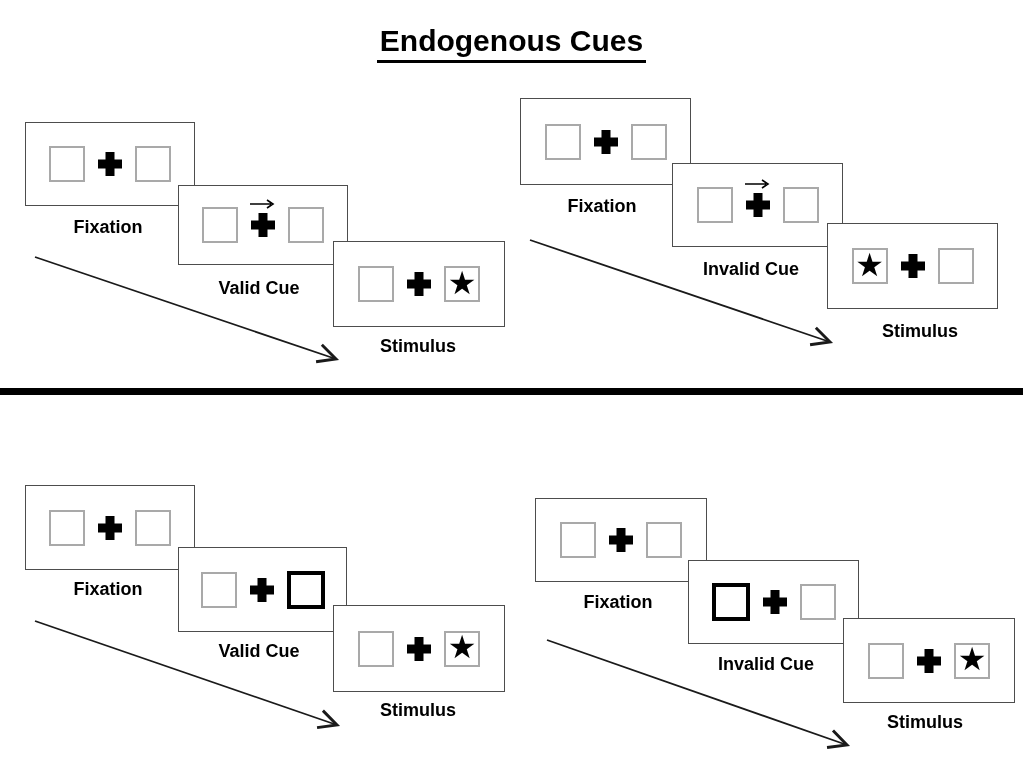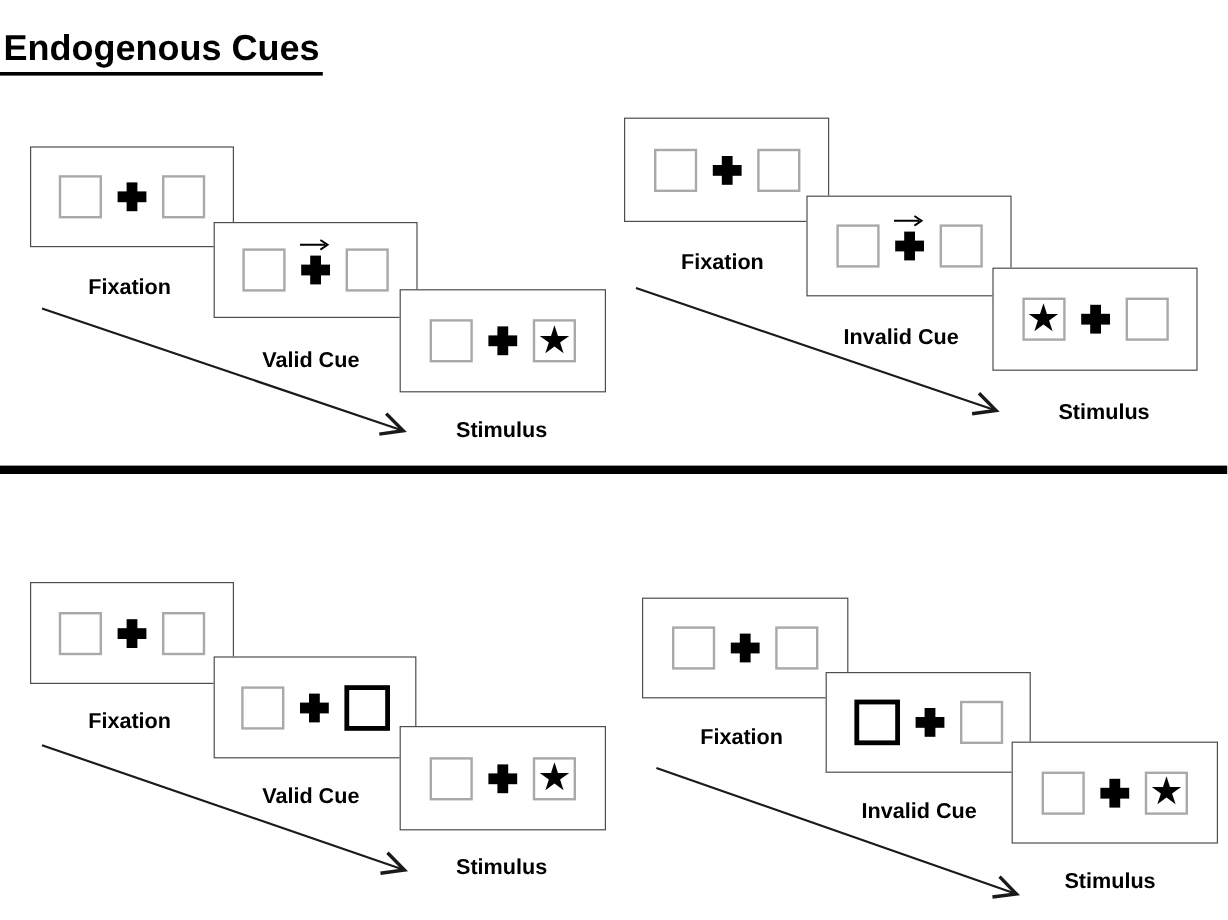--- a/index.html
+++ b/index.html
@@ -1,20 +1,20 @@
 <!DOCTYPE html>
 <html><head>
 <meta charset="utf-8">
 <style>
   html,body{margin:0;padding:0;background:#fff;}
   #canvas{
     position:relative;width:1023px;height:767px;background:#ffffff;
     font-family:"Liberation Sans",sans-serif;color:#000;overflow:hidden;
   }
-  .title-wrap{position:absolute;left:0;width:100%;}
+  .title-wrap{position:absolute;left:0;width:100%;text-align:center;}
   .section-title{
     display:inline-block;font-size:30px;font-weight:bold;
     border-bottom:3px solid #000;padding:0 3px 2px 3px;letter-spacing:0px;
   }
   .divider{position:absolute;left:0;top:388px;width:100%;height:7px;background:#000;}
   .panel{
     position:absolute;background:#fff;border:1.5px solid #4d4d4d;box-sizing:border-box;
   }
   .panel-content{
     width:100%;height:100%;display:flex;align-items:center;justify-content:center;gap:13px;
@@ -31,21 +31,21 @@
     content:"";position:absolute;left:50%;top:0;width:9px;height:100%;
     background:#000;transform:translateX(-50%);
   }
   .plus::after{
     content:"";position:absolute;top:50%;left:0;width:100%;height:9px;
     background:#000;transform:translateY(-50%);
   }
   .cue-arrow{position:absolute;left:50%;top:-16px;transform:translateX(-50%);}
   .step-label{
     position:absolute;width:160px;text-align:center;
-    font-size:18px;font-weight:bold;line-height:20px;margin-top:12px;
+    font-size:18px;font-weight:bold;line-height:20px;
   }
   .seq-arrow{position:absolute;}
 </style>
 </head>
 <body>
 
 <div id="canvas">
 
   <div class="title-wrap" style="top:24px;">
     <span class="section-title">Endogenous Cues</span>

